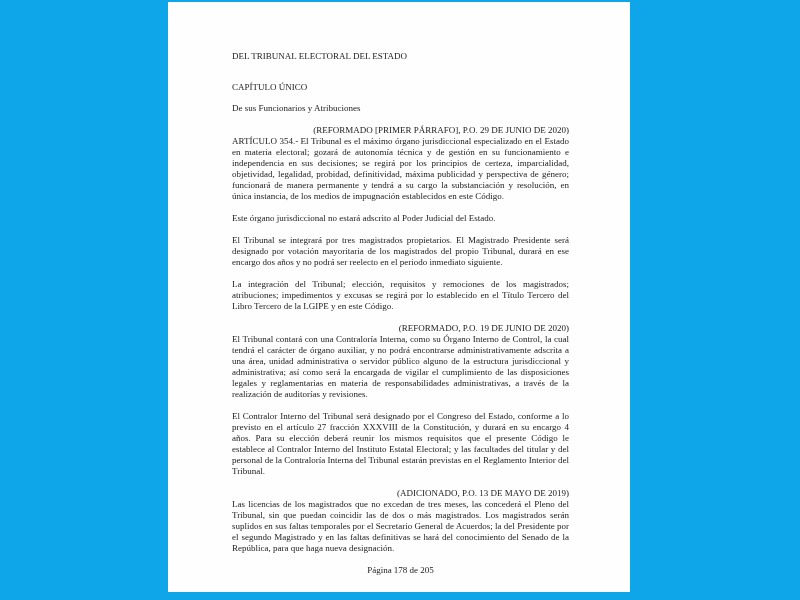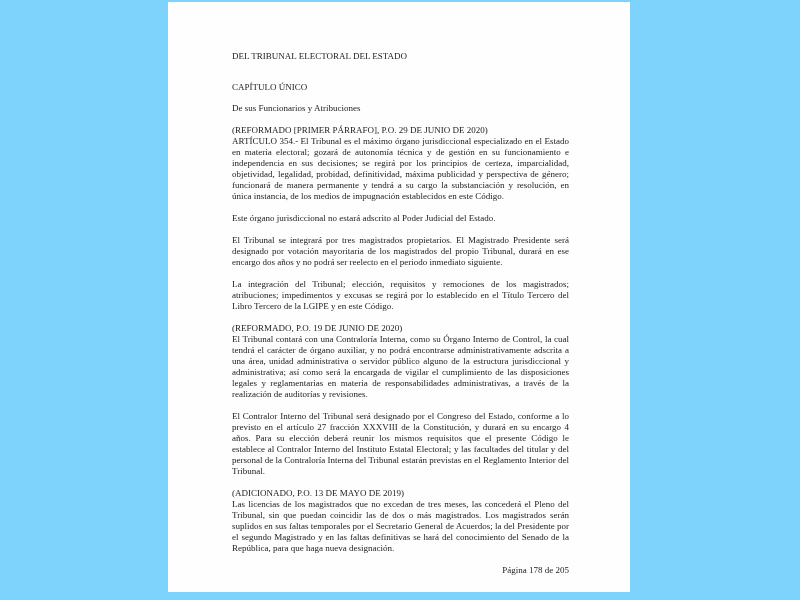--- a/index.html
+++ b/index.html
@@ -9,21 +9,21 @@
   body {
     width: 800px;
     height: 600px;
     overflow: hidden;
     background: #000000;
   }
   .stage {
     position: relative;
     width: 800px;
     height: 600px;
-    background: #7dd3fc;
+    background: #0ea5e9;
   }
   .paper {
     position: absolute;
     left: 168px;
     top: 2px;
     width: 462px;
     height: 590px;
     background: #fefefe;
     box-sizing: border-box;
     padding: 49px 61px 0 64px;
@@ -42,29 +42,29 @@
     white-space: nowrap;
   }
   .doc-subtitle {
     margin: 8px 0 11px 0;
     white-space: nowrap;
   }
   .block {
     margin: 0 0 11px 0;
   }
   .annotation {
-    text-align: left;
+    text-align: right;
   }
   .ptext {
     text-align: justify;
     text-justify: inter-word;
   }
   .doc-footer {
     margin-top: 2px;
-    text-align: right;
+    text-align: center;
   }
 </style>
 </head>
 <body>
 
 <div class="stage">
   <div class="paper">
     <div class="doc-heading">DEL TRIBUNAL ELECTORAL DEL ESTADO</div>
     <div class="doc-chapter">CAPÍTULO ÚNICO</div>
     <div class="doc-subtitle">De sus Funcionarios y Atribuciones</div>

